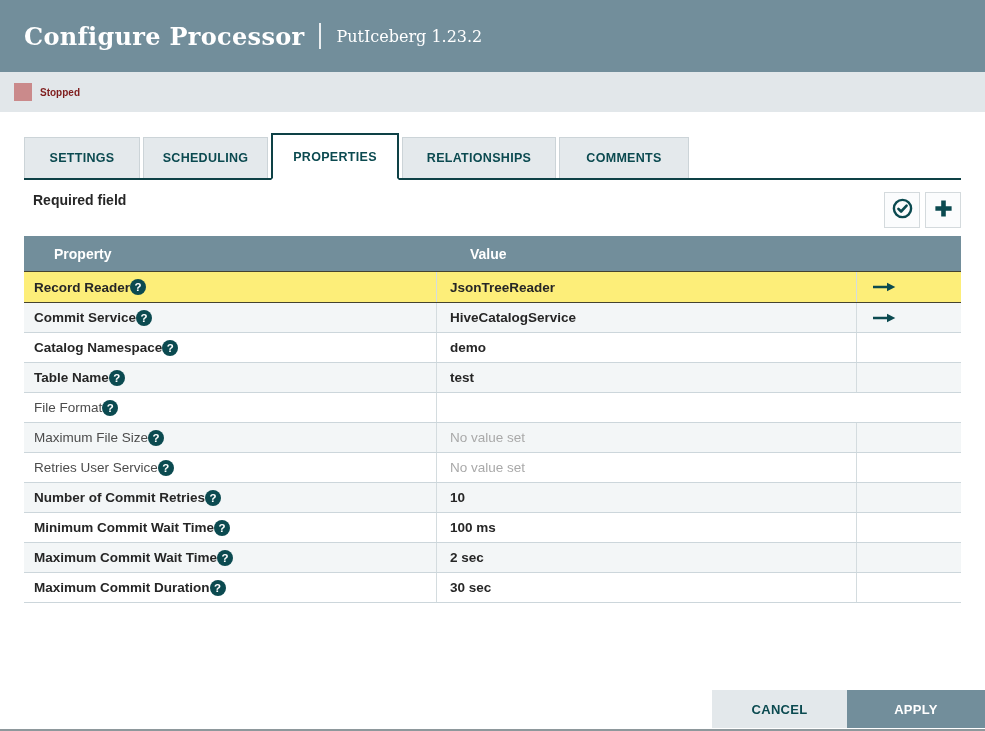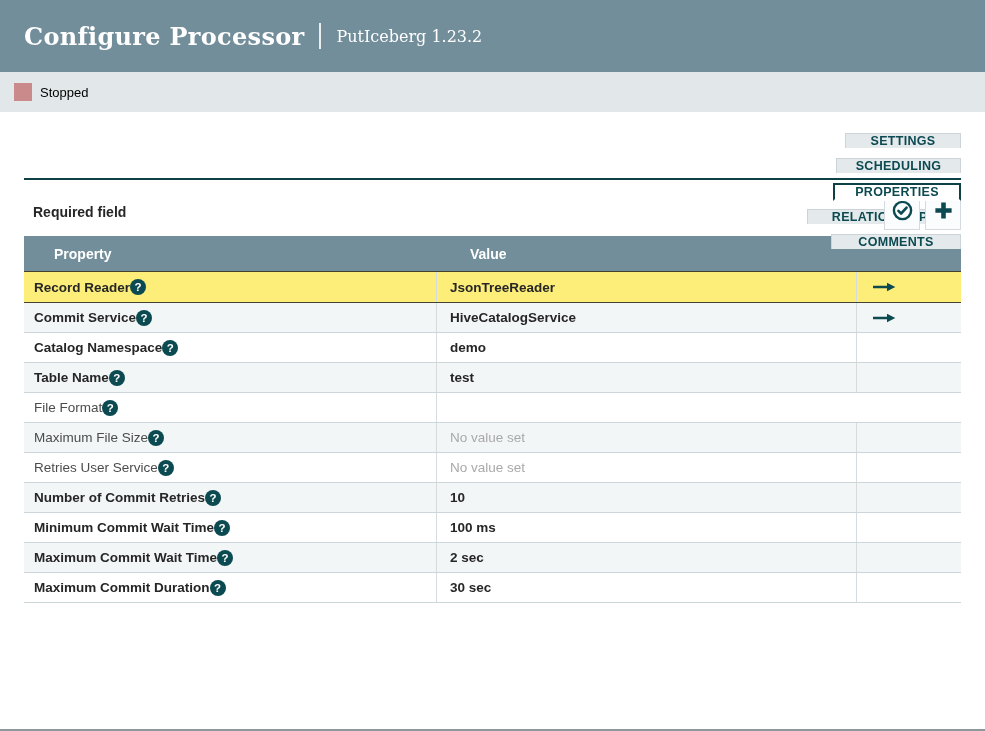--- a/index.html
+++ b/index.html
@@ -11,38 +11,38 @@
 
   
   .dlg-header { height:72px; background:#728e9b; display:flex; align-items:center; padding:0 24px; }
   .dlg-title { font-family:"DejaVu Serif", serif; font-weight:bold; font-size:24px; color:#fff; letter-spacing:.3px; }
   .dlg-sep { width:2px; height:26px; background:rgba(255,255,255,.85); margin:0 15px; }
   .dlg-subtitle { font-family:"DejaVu Serif", serif; font-size:16px; color:#fff; }
 
   
   .status-bar { height:40px; background:#e2e7ea; display:flex; align-items:center; padding:0 14px; }
   .status-square { width:18px; height:18px; background:#ca8a8b; margin-right:8px; }
-  .status-label { font-weight:normal; font-size:13px; color:#000000; }
-
-  
-  .tab-strip { margin:21px 24px 0 24px; display:flex; align-items:flex-end; gap:10px;
-               border-bottom:2px solid #0e4146; height:47px;flex-direction:column; }
+  .status-label { font-weight:bold; font-size:10px; color:#7f1d1d; }
+
+  
+  .tab-strip { margin:21px 24px 0 24px; display:flex; align-items:flex-end; gap:3px;
+               border-bottom:2px solid #0e4146; height:47px; }
   .tab { height:41px; background:#e4e9ec; border:1px solid #ccd4d8; border-bottom:none;
          display:flex; align-items:center; justify-content:center;
          font-size:12.5px; font-weight:bold; color:#0b4a50; letter-spacing:.3px; cursor:pointer; }
   .tab:nth-child(1){ width:116px; }
   .tab:nth-child(2){ width:125px; }
   .tab:nth-child(3){ width:128px; }
   .tab:nth-child(4){ width:154px; }
   .tab:nth-child(5){ width:130px; }
   .tab.active { height:47px; background:#fff; border:2px solid #0e4146; border-bottom:2px solid #fff;
                 margin-bottom:-2px; z-index:2; }
 
   
-  .toolbar { margin:12px 24px 0 24px; height:40px; display:flex; align-items:center; justify-content:space-between; }
+  .toolbar { margin:12px 24px 0 24px; height:40px; display:flex; align-items:flex-start; justify-content:space-between; }
   .required-label { font-weight:bold; font-size:14px; color:#262626; padding-left:9px; }
   .icon-btns { display:flex; gap:5px; }
   .icon-btn { width:36px; height:36px; background:#fbfcfd; border:1px solid #d4dadd;
               display:flex; align-items:center; justify-content:center; cursor:pointer; }
 
   
   .prop-table { margin:4px 24px 0 24px; }
   .thead { display:flex; background:#728e9b; height:35px; align-items:center;
            color:#fff; font-weight:bold; font-size:14px;padding-left:20px; }
   .th-prop { width:413px; padding-left:10px; }
@@ -217,15 +217,19 @@
           <div class="cell prop-cell">
             <span class="prop-name">Maximum Commit Duration</span>
             <span class="help-icon">?</span>
           </div>
           <div class="cell val-cell">30 sec</div>
           <div class="cell extra-cell"></div>
         </div>
       </div>
   </div>
 
+  <div class="footer">
+    <button class="btn btn-cancel">CANCEL</button>
+    <button class="btn btn-apply">APPLY</button>
+  </div>
 
   <div class="bottom-line"></div>
 </div>
 
 </body></html>

